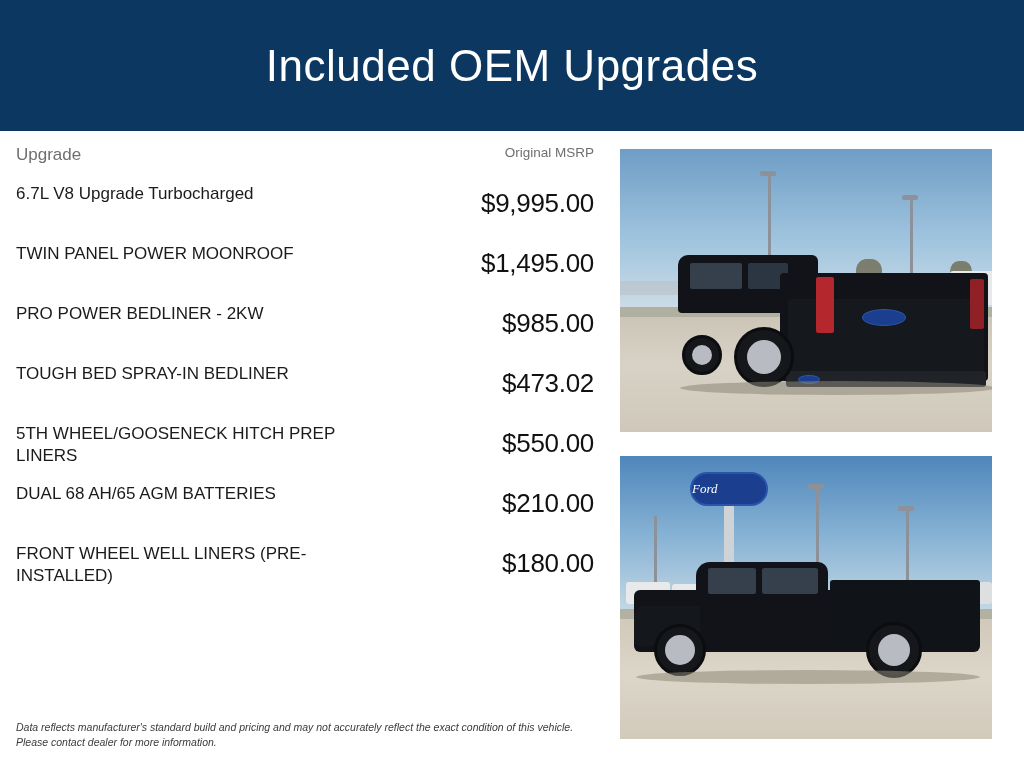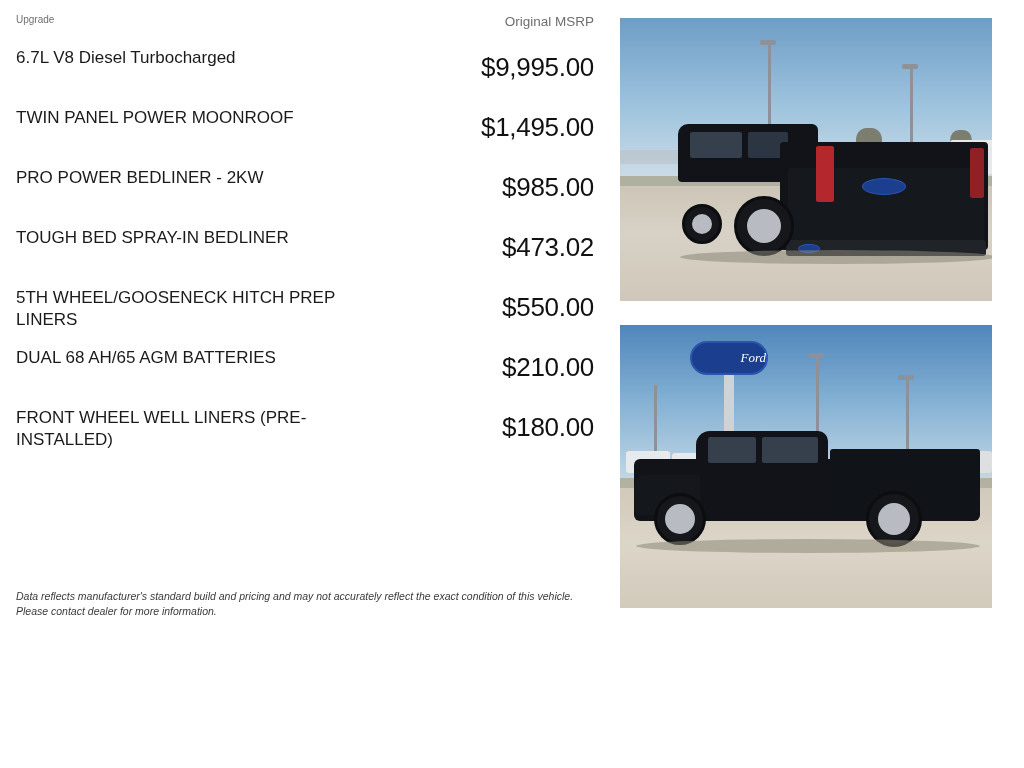--- a/index.html
+++ b/index.html
@@ -48,21 +48,21 @@
     width: 612px;
     height: 637px;
     padding: 0;
   }
   .col-headers {
     display: flex;
     align-items: flex-start;
     padding: 14px 18px 0 16px;
   }
   .col-head-upgrade {
-    font-size: 10px;
+    font-size: 17px;
     color: #6f6f6f;
     flex: 1 1 auto;
   }
   .col-head-msrp {
     font-size: 13.5px;
     color: #6f6f6f;
     text-align: right;
     width: 200px;
     flex: 0 0 auto;
   }
@@ -177,49 +177,52 @@
   }
   .bldg {
     position: absolute; background: #b9bdc0;
   }
   .dealer-sign-pole {
     position: absolute; width: 10px; background: #cfd3d6;
   }
   .dealer-sign {
     position: absolute; width: 78px; height: 34px; background: #1b3e8f;
     border-radius: 17px/17px; border: 2px solid #2a55ad;
-    display: flex; align-items: center; justify-content: flex-end;
+    display: flex; align-items: center; justify-content: flex-start;
   }
   .dealer-sign span {
     color: #ffffff; font-size: 13px; font-style: italic; font-family: "Liberation Serif", serif;
   }
   .tree {
     position: absolute; background: #6e6a52; border-radius: 40% 40% 30% 30%;
     opacity: .8;
   }
 </style>
 </head>
 <body>
 
 <div class="page">
 
+  <div class="header">
+    <div class="header-title">Included OEM Upgrades</div>
+  </div>
 
   <div class="body">
 
     <div class="table-wrap">
 
       <div class="col-headers">
         <div class="col-head-upgrade">Upgrade</div>
         <div class="col-head-msrp">Original MSRP</div>
       </div>
 
       <div class="rows">
 
         <div class="row">
-          <div class="row-label">6.7L V8 Diesel Turbocharged</div>
+          <div class="row-label">6.7L V8 Upgrade Turbocharged</div>
           <div class="row-price">$9,995.00</div>
         </div>
 
 
         <div class="row">
           <div class="row-label">TWIN PANEL POWER MOONROOF</div>
           <div class="row-price">$1,495.00</div>
         </div>
 
         <div class="row">

